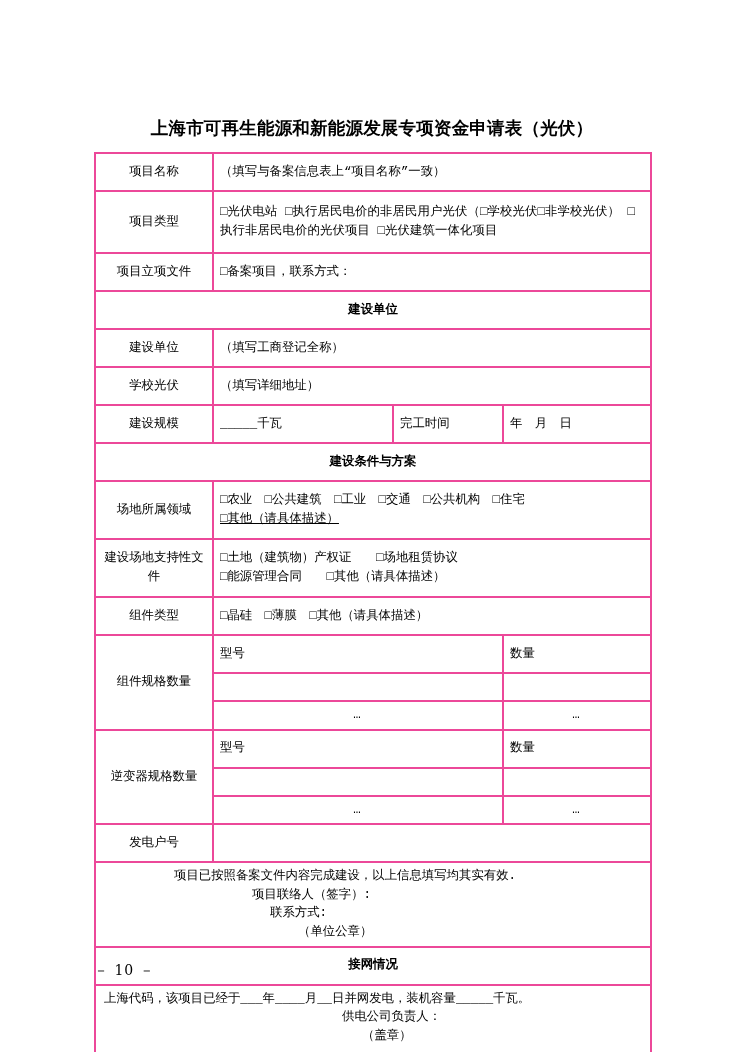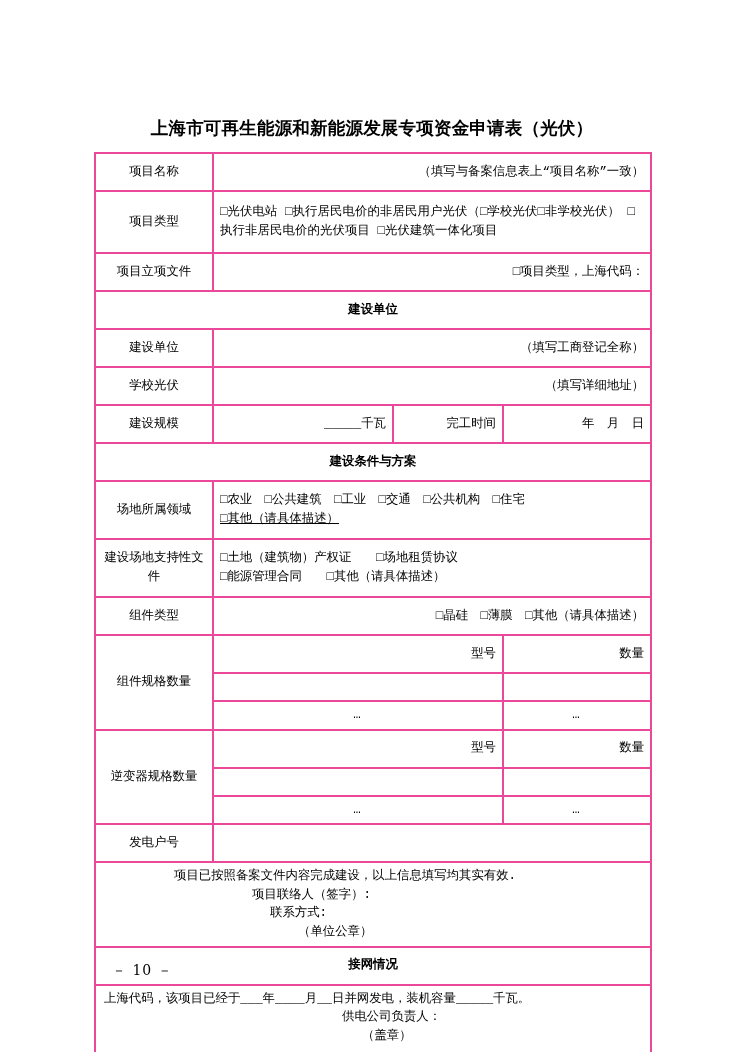--- a/index.html
+++ b/index.html
@@ -41,21 +41,21 @@
     table-layout: fixed;
     font-size: 12.4px;
   }
   table.form td {
     border: 2px solid #ec4899;
     padding: 4px 6px;
     vertical-align: middle;
     line-height: 1.5;
     font-family: Liberation Mono, monospace;
   }
-  .c { text-align: right; }
+  .c { text-align: left; }
   .l { text-align: left; }
   .label { text-align: center; }
   .section { text-align: center; font-weight: bold; }
   .row-h28 { height: 28px; }
   .u { text-decoration: underline; }
   .confirm-block {
     line-height: 1.9;
     padding: 6px 10px 8px 10px;
   }
   .confirm-line1 { text-align: left; padding-left: 72px; }
@@ -64,21 +64,21 @@
   .confirm-line4 { text-align: left; padding-left: 196px; }
   .grid-block {
     line-height: 2.0;
     padding: 10px 8px 12px 8px;
   }
   .grid-line1 { text-align: left; padding-left: 2px; }
   .grid-line2 { text-align: left; padding-left: 240px; }
   .grid-line3 { text-align: left; padding-left: 260px; }
   .footer-page {
     position: absolute;
-    left: 112px;
+    left: 94px;
     top: 962px;
     font-size: 14px;
     letter-spacing: 1px;
     font-family: "DejaVu Serif", "Liberation Serif", serif;
   }
   .checkbox-text { letter-spacing: 0.1px; }
   .dots { text-align: center; letter-spacing: 2px; }
 </style>
 </head>
 <body>
@@ -98,21 +98,21 @@
       <tr>
         <td class="label row-h28">项目名称</td>
         <td class="c row-h28" colspan="3">（填写与备案信息表上“项目名称”一致）</td>
       </tr>
       <tr>
         <td class="label">项目类型</td>
         <td class="l checkbox-text" colspan="3" style="height:52px;">□光伏电站 □执行居民电价的非居民用户光伏（□学校光伏□非学校光伏） □ 执行非居民电价的光伏项目 □光伏建筑一体化项目</td>
       </tr>
       <tr>
         <td class="label row-h28">项目立项文件</td>
-        <td class="c row-h28" colspan="3">□项目类型，上海代码：</td>
+        <td class="c row-h28" colspan="3">□备案项目，联系方式：</td>
       </tr>
       <tr>
         <td class="section row-h28" colspan="4">建设单位</td>
       </tr>
       <tr>
         <td class="label row-h28">建设单位</td>
         <td class="c row-h28" colspan="3">（填写工商登记全称）</td>
       </tr>
       <tr>
         <td class="label row-h28">学校光伏</td>

